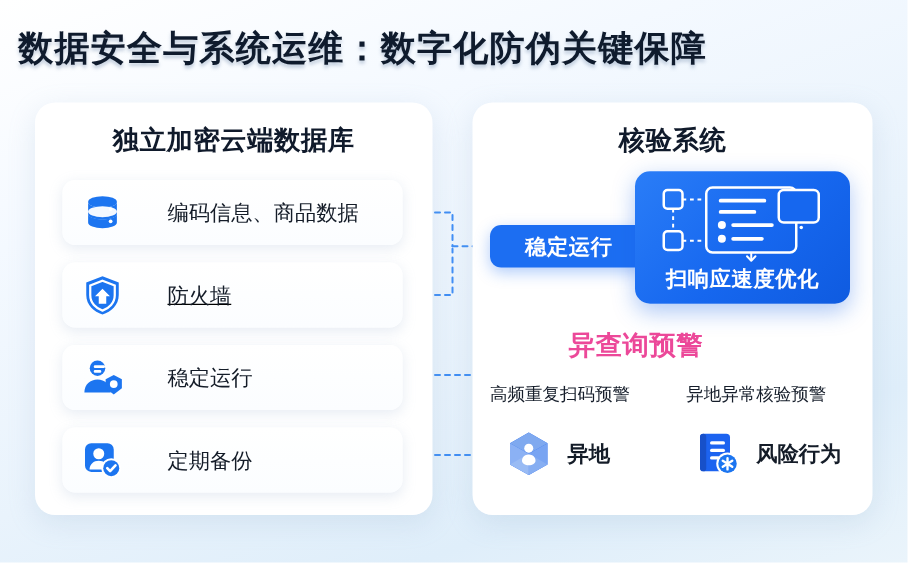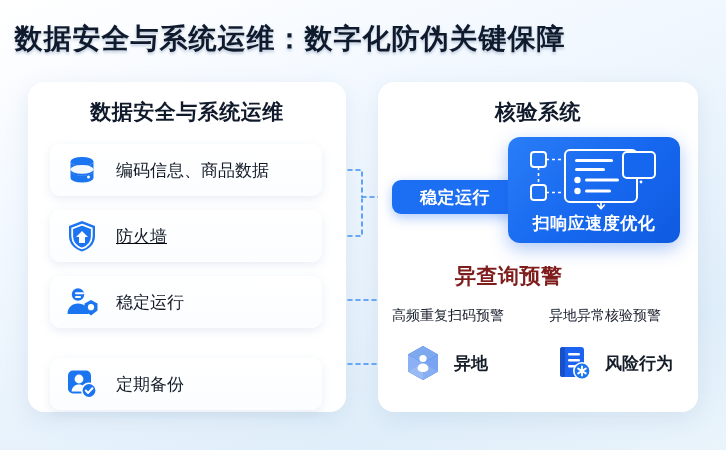--- a/index.html
+++ b/index.html
@@ -81,30 +81,30 @@
   .item .ico {
     width: 44px;
     height: 44px;
     margin-left: 10px;
     flex: 0 0 auto;
     display: flex;
     align-items: center;
     justify-content: center;
   }
   .item .lbl {
-    margin-left: 12px;
+    margin-left: 30px;
     font-size: 17px;
     color: #141c28;
     font-weight: 500;
     white-space: nowrap;
   }
   #item-0 { top: 62px; }
   #item-1 { top: 128px; text-decoration: underline; }
   #item-2 { top: 194px; }
-  #item-3 { top: 276px; }
+  #item-3 { top: 260px; }
 
   
   #wires {
     position: absolute;
     left: 0;
     top: 0;
     width: 726px;
     height: 450px;
     pointer-events: none;
   }
@@ -157,21 +157,21 @@
     transform: translateX(-50%);
   }
 
   
   #alert-heading {
     position: absolute;
     left: 455px;
     top: 262px;
     font-size: 21px;
     font-weight: bold;
-    color: #7f1d1d;
+    color: #ec4899;
     letter-spacing: 0.5px;
   }
   .alert-col-title {
     position: absolute;
     top: 307px;
     font-size: 14px;
     color: #151d2a;
     white-space: nowrap;
   }
   #alert-title-0 { left: 392px; }
@@ -219,21 +219,21 @@
     <circle cx="507" cy="197" r="3.6" fill="#6aa6f5"></circle>
 
     <path d="M316,300 L388,300 L388,270 L448,270" fill="none" stroke="#3f8ef5" stroke-width="1.6" stroke-dasharray="4 4" stroke-linecap="round"></path>
     <circle cx="450" cy="270" r="3.4" fill="#1c6ef2"></circle>
 
     <path d="M316,364 L394,364" fill="none" stroke="#3f8ef5" stroke-width="1.6" stroke-dasharray="4 4" stroke-linecap="round"></path>
     <circle cx="396" cy="364" r="3.4" fill="#1c6ef2"></circle>
   </svg>
 
   <div class="panel" id="panel-left">
-    <div class="panel-title">数据安全与系统运维</div>
+    <div class="panel-title">独立加密云端数据库</div>
 
     <div class="item" id="item-0">
       <span class="ico">
         <svg width="36" height="36" viewBox="0 0 36 36">
           <ellipse cx="18" cy="9.5" rx="11.5" ry="4.6" fill="#1c75f0"></ellipse>
           <path d="M6.5,9.5 v7 a11.5,4.6 0 0 0 23,0 v-7 a11.5,4.6 0 0 1 -23,0 z" fill="#1c75f0"></path>
           <path d="M6.5,19 v7 a11.5,4.6 0 0 0 23,0 v-7 a11.5,4.6 0 0 1 -23,0 z" fill="#1c75f0"></path>
           <ellipse cx="18" cy="17.2" rx="11.5" ry="4.3" fill="#ffffff" opacity="0.95"></ellipse>
           <ellipse cx="18" cy="26.8" rx="11.5" ry="4.3" fill="#ffffff" opacity="0.0"></ellipse>
           <path d="M6.5,17.2 a11.5,4.6 0 0 0 23,0 v2 a11.5,4.6 0 0 1 -23,0 z" fill="#1c75f0"></path>

